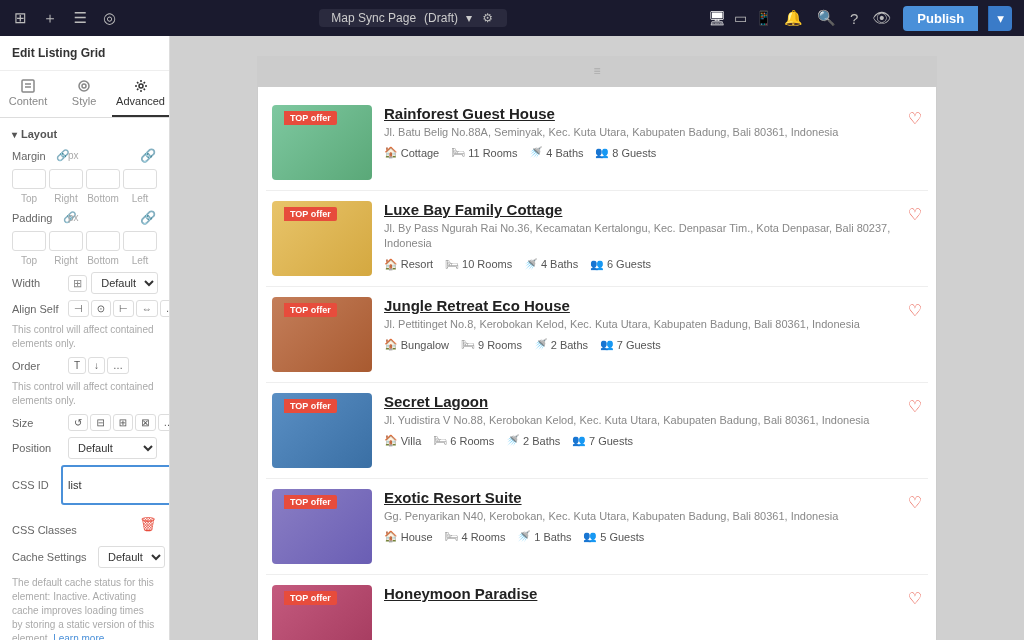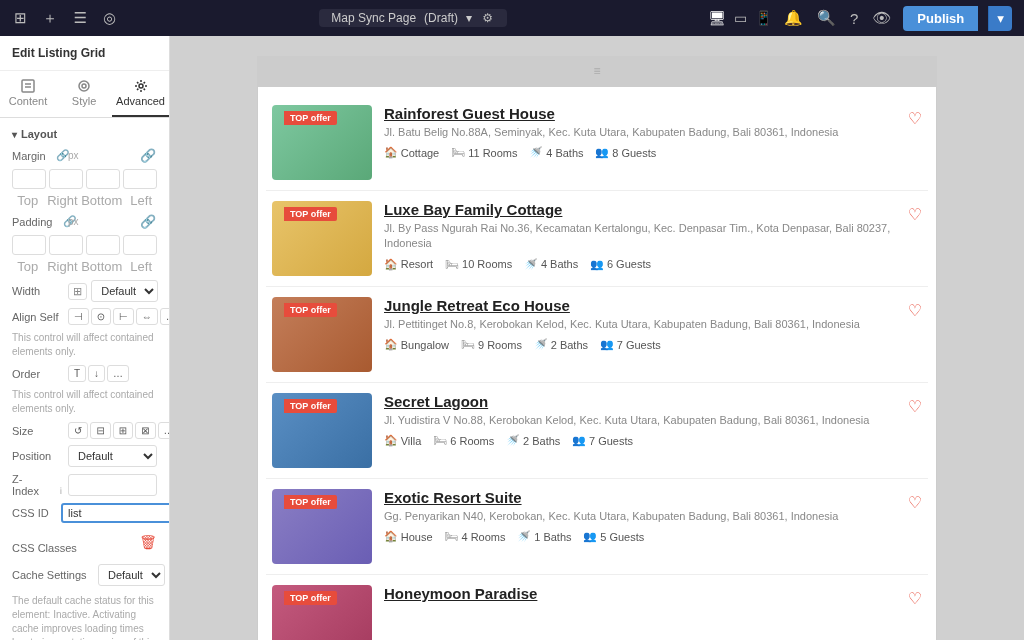--- a/index.html
+++ b/index.html
@@ -34,30 +34,30 @@
     .sidebar-section-title::before { content: '▾'; font-size: 10px; }
 
     .field-row { display: flex; align-items: center; margin-bottom: 6px; gap: 6px; }
     .field-label { font-size: 11px; color: #666; width: 50px; flex-shrink: 0; display: flex; align-items: flex-end; gap: 11px; }
     .field-input { flex: 1; display: flex; align-items: center; }
     .input-sm { border: 1px solid #ddd; border-radius: 3px; padding: 2px 5px; font-size: 11px; width: 100%; height: 22px; color: #333; }
     .link-icon { font-size: 13px; color: #888; cursor: pointer; }
     .four-inputs { display: grid; grid-template-columns: 1fr 1fr 1fr 1fr; gap: 3px; margin-bottom: 4px; }
     .four-inputs input { border: 1px solid #ddd; border-radius: 3px; padding: 2px 3px; font-size: 10px; text-align: center; height: 20px; }
     .four-labels { display: grid; grid-template-columns: 1fr 1fr 1fr 1fr; gap: 3px; margin-bottom: 6px; }
-    .four-labels span { font-size: 13px; color: #aaa; text-align: center; }
+    .four-labels span { font-size: 10px; color: #aaa; text-align: center; }
 
     .select-field { border: 1px solid #ddd; border-radius: 3px; padding: 2px 5px; font-size: 11px; height: 22px; color: #333; background: white; }
     .align-buttons { display: flex; gap: 2px; }
     .align-btn { background: none; border: 1px solid #ddd; border-radius: 3px; padding: 2px 5px; font-size: 10px; cursor: pointer; color: #555; }
     .help-text { font-size: 10px; color: #aaa; line-height: 1.4; margin-bottom: 6px; }
 
     .css-id-row { display: flex; align-items: center; gap: 4px; margin-bottom: 6px; }
     .css-id-label { font-size: 11px; color: #666; width: 45px; flex-shrink: 0; }
-    .css-id-input { flex: 1; border: 2px solid #4a90d9; border-radius: 3px; padding: 2px 5px; font-size: 11px; height: 20px; color: #333; outline: none; }
+    .css-id-input { flex: 1; border: 2px solid #4a90d9; border-radius: 3px; padding: 2px 5px; font-size: 11px; height: 40px; color: #333; outline: none; }
 
     .css-classes-row { display: flex; align-items: center; gap: 4px; margin-bottom: 10px; }
     .css-classes-label { font-size: 11px; color: #666; width: 70px; flex-shrink: 0; margin-top: 13px; }
     .css-classes-del { color: #e74c3c; cursor: pointer; font-size: 14px; margin-left: auto; background: none; border: none; }
 
     .cache-row { display: flex; align-items: center; gap: 6px; margin-bottom: 8px; }
     .cache-label { font-size: 11px; color: #666; width: 80px; flex-shrink: 0; }
     .cache-help { font-size: 10px; color: #aaa; line-height: 1.4; margin-bottom: 6px; }
     .cache-help a { color: #4a90d9; }
 
@@ -250,27 +250,20 @@
       </div>
     </div>
 
     <div class="field-row">
       <span class="field-label">Position</span>
       <select class="select-field" style="flex:1;">
         <option>Default</option>
       </select>
     </div>
 
-    <div class="field-row">
-      <span class="field-label">
-        <span>Z-Index</span>
-        <span style="font-size:9px; color:#aaa;">ℹ</span>
-      </span>
-      <input type="text" class="input-sm" value="" style="flex: 1 1 0%;">
-    </div>
 
     <div class="css-id-row">
       <span class="css-id-label">CSS ID</span>
       <input type="text" class="css-id-input" value="list" style="">
 
     </div>
 
     <div class="css-classes-row">
       <span class="css-classes-label">CSS Classes</span>
       <button class="css-classes-del">🗑</button>

